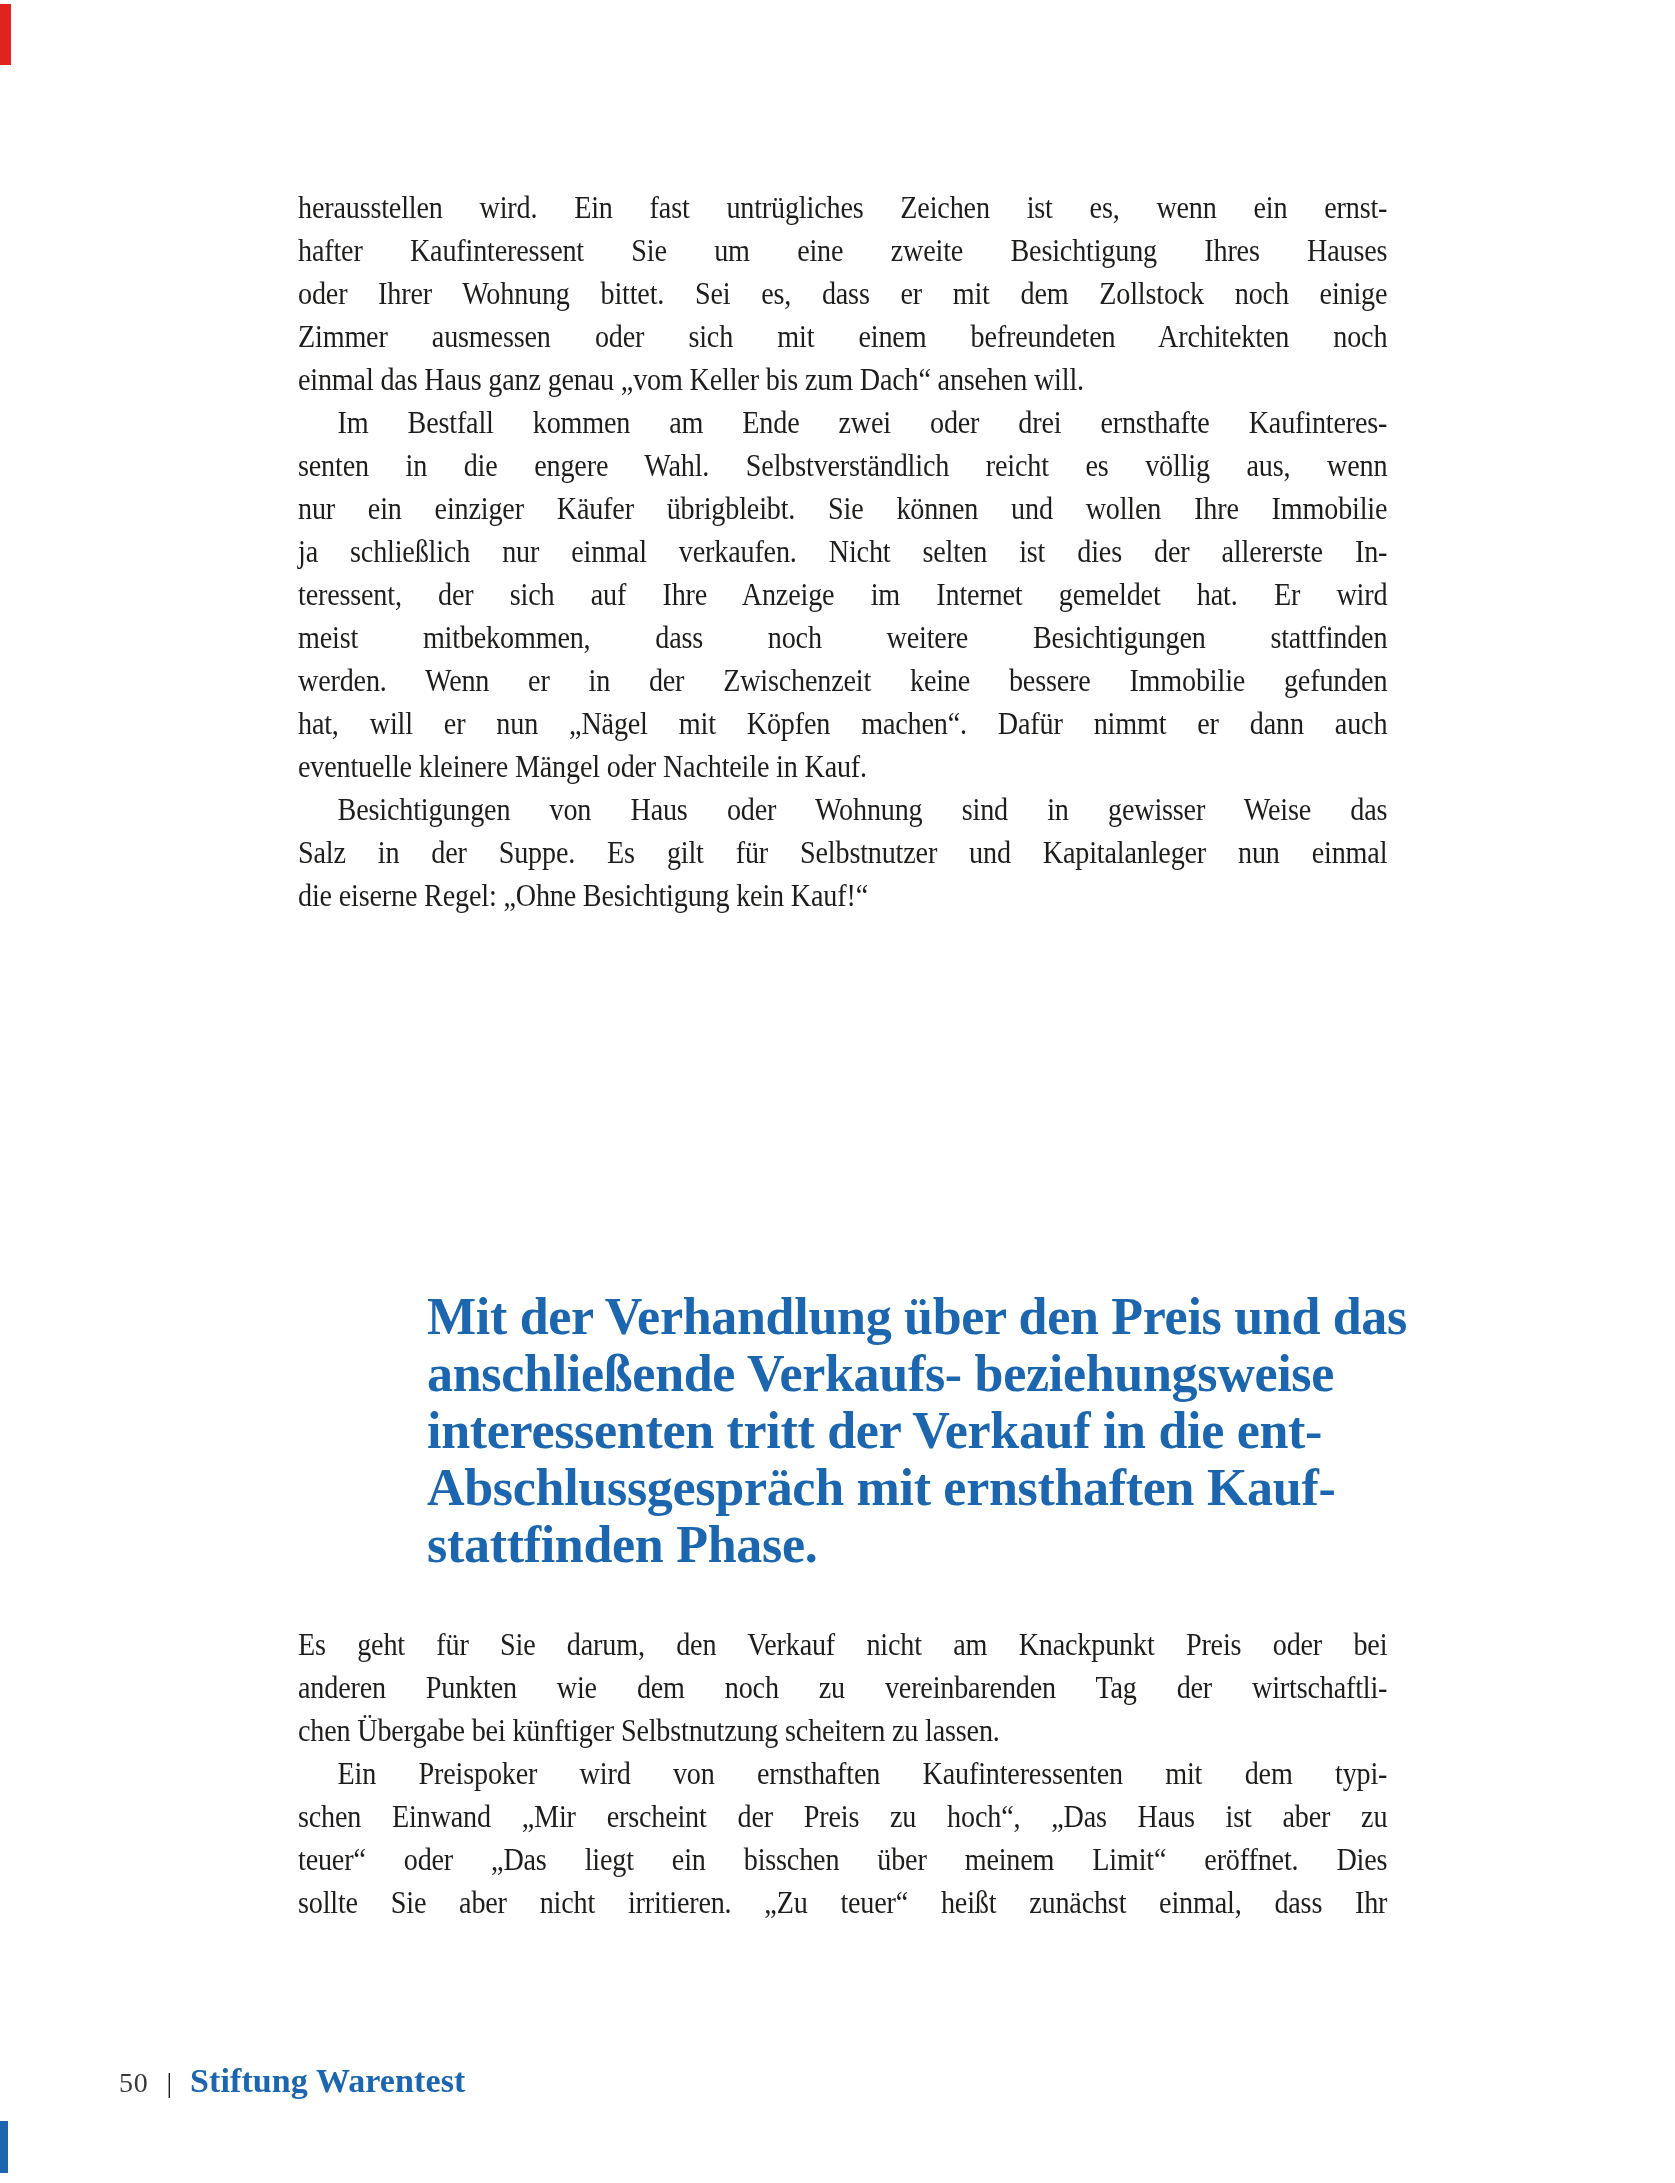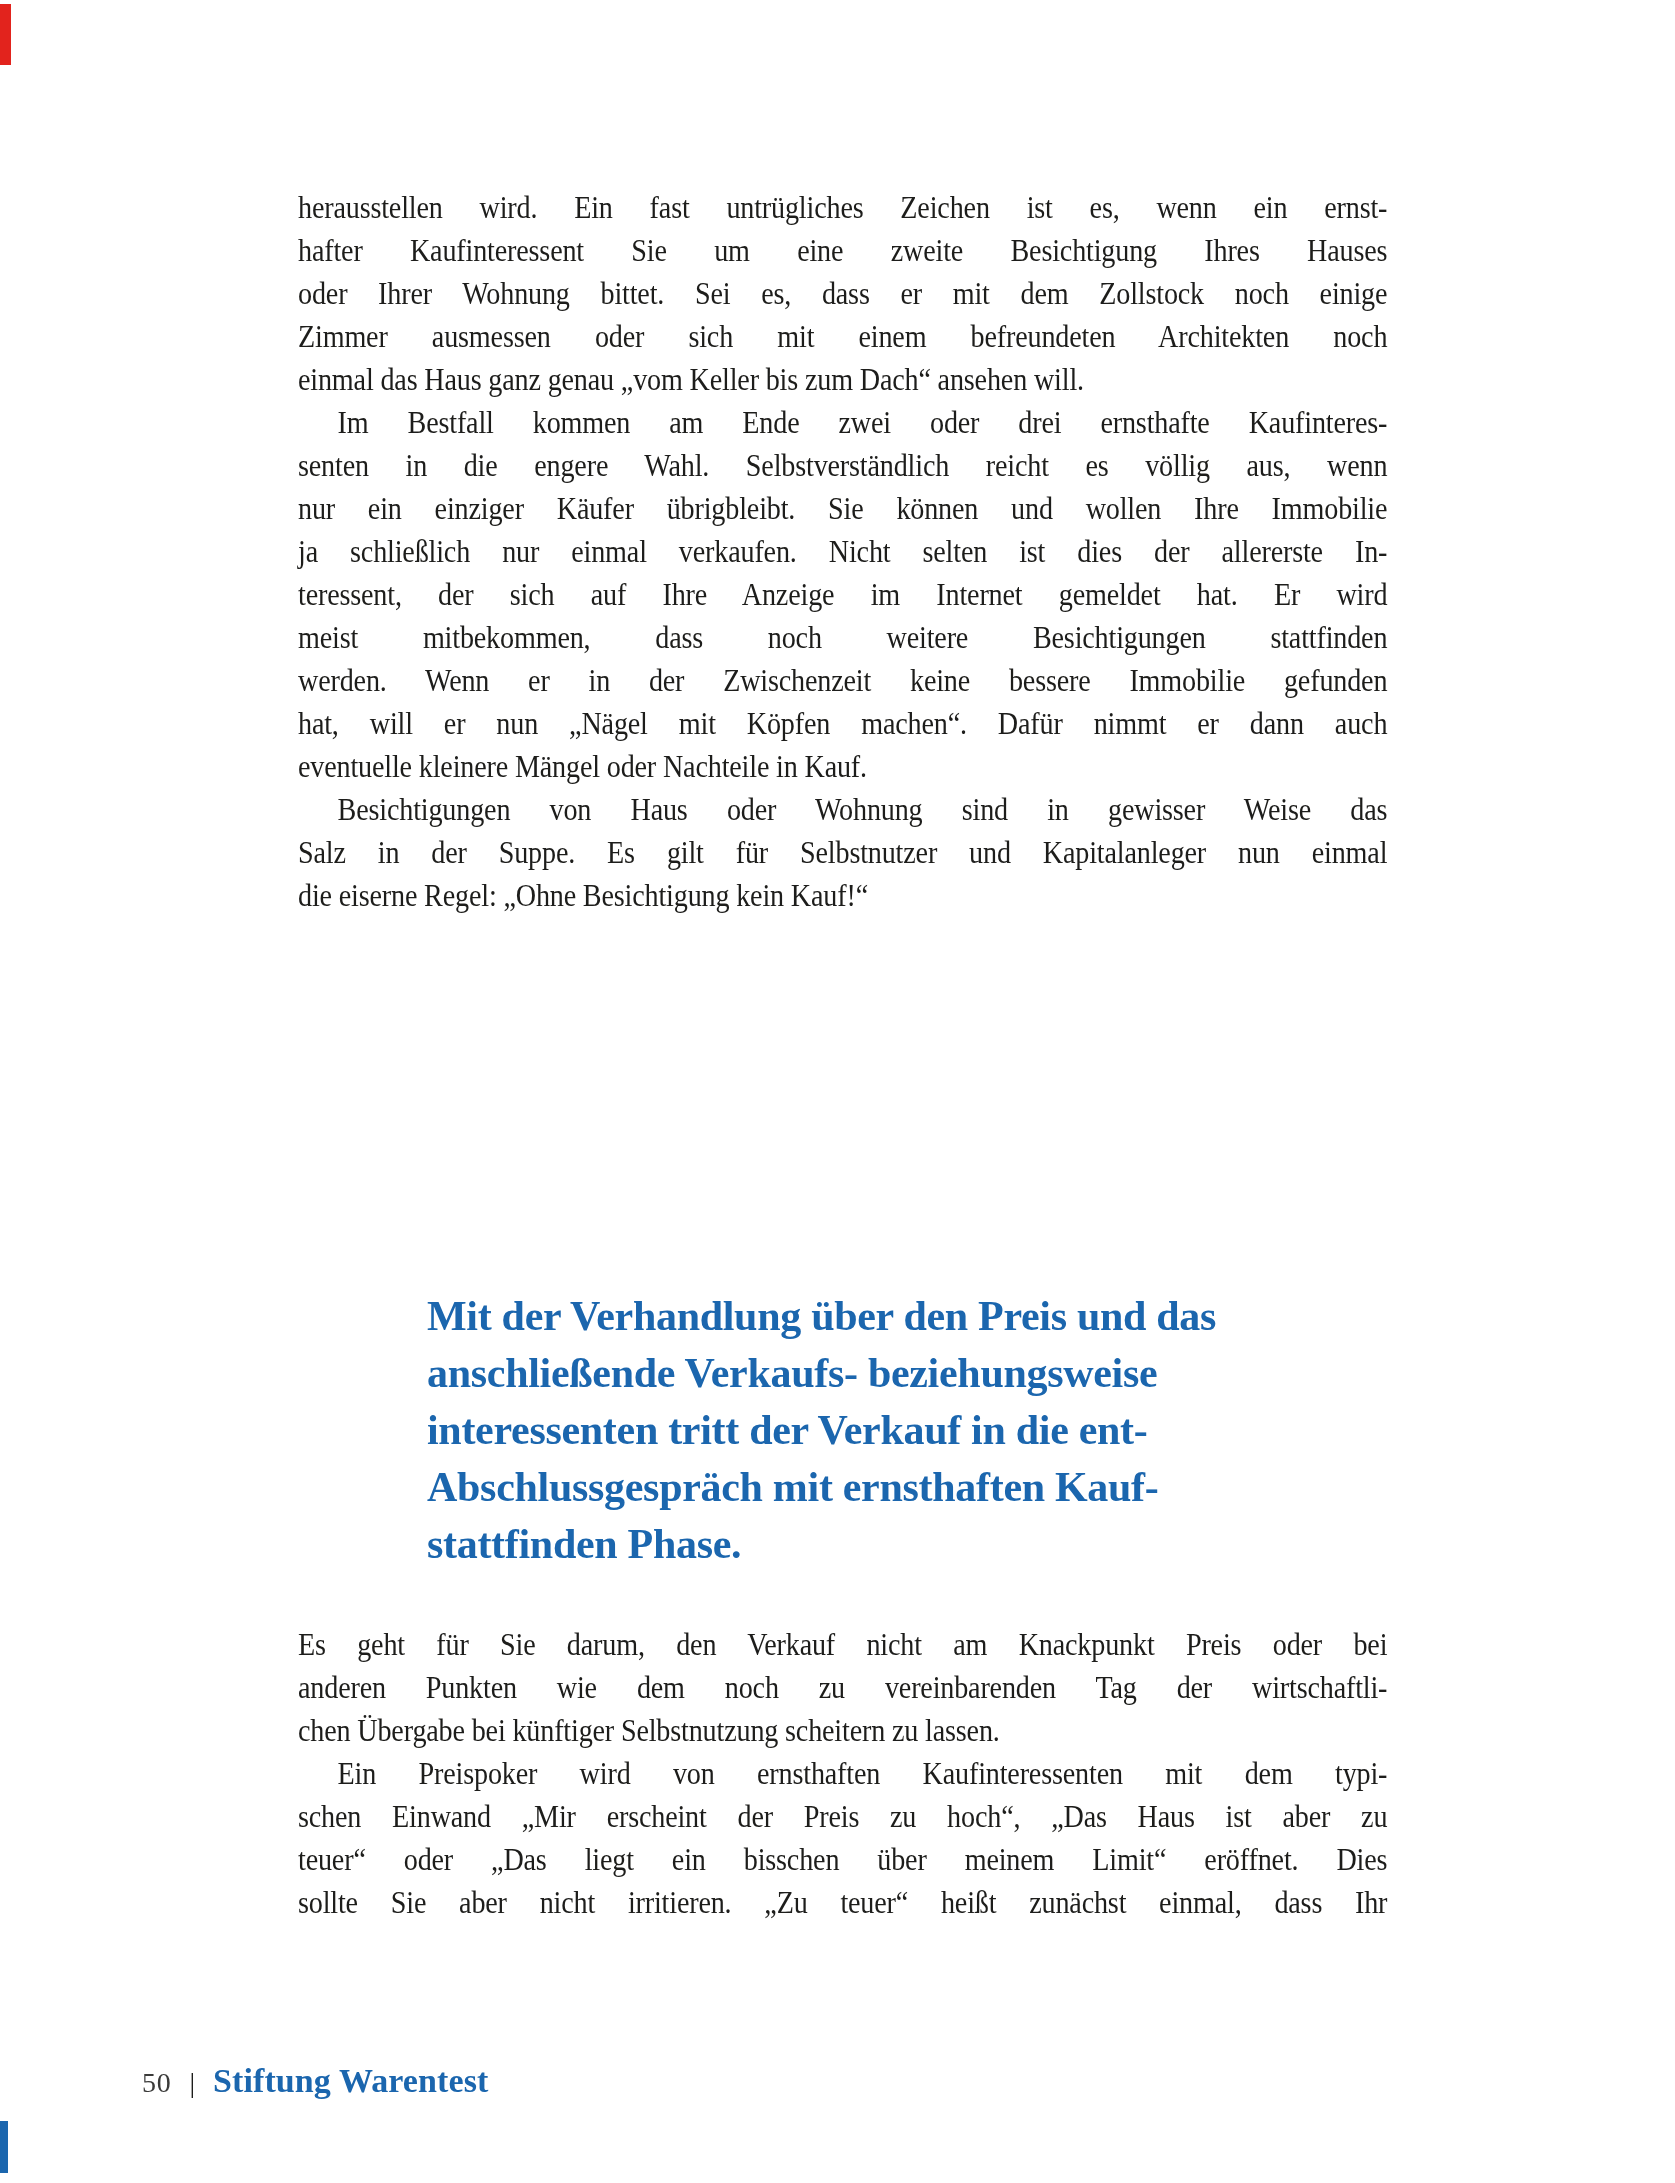--- a/index.html
+++ b/index.html
@@ -49,38 +49,37 @@
     letter-spacing: -1.4px;
     color: #1d1d1b;
   }
   .hline { white-space: nowrap; }
 
   
   #lead {
     position: absolute;
     left: 427px;
     top: 1288px;
-    font-size: 42px;
+    font-size: 52px;
     line-height: 57px;
     font-weight: 700;
     letter-spacing: -0.3px;
   }
   .lline { white-space: nowrap; }
 
   
   #footer {
     position: absolute;
     left: 119px;
     top: 2061px;
     display: flex;
     align-items: baseline;
     column-gap: 18px;
     font-size: 28px;
     line-height: 39px;
-    margin-left: 23px;
   }
   .pageno { color: #3a3a39; letter-spacing: 0.7px; }
   .sep    { color: #1d1d1b; font-weight: 400; }
   .brand  { font-weight: 700; font-size: 34px; letter-spacing: 0.1px; }
 </style>
 </head>
 <body>
 
 <div class="page">
 

